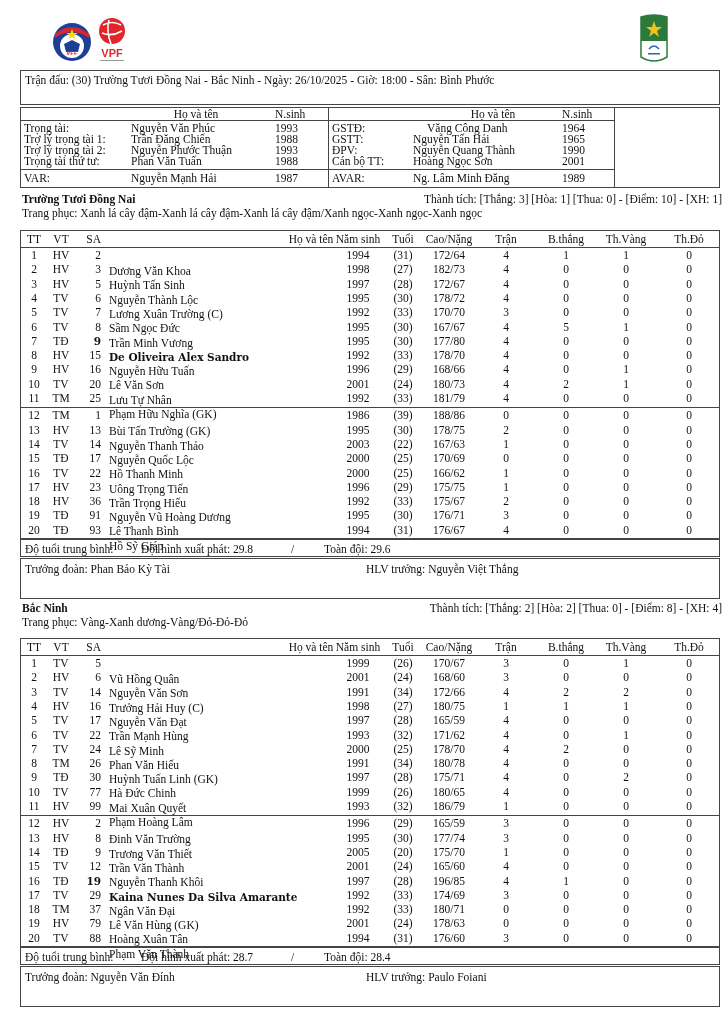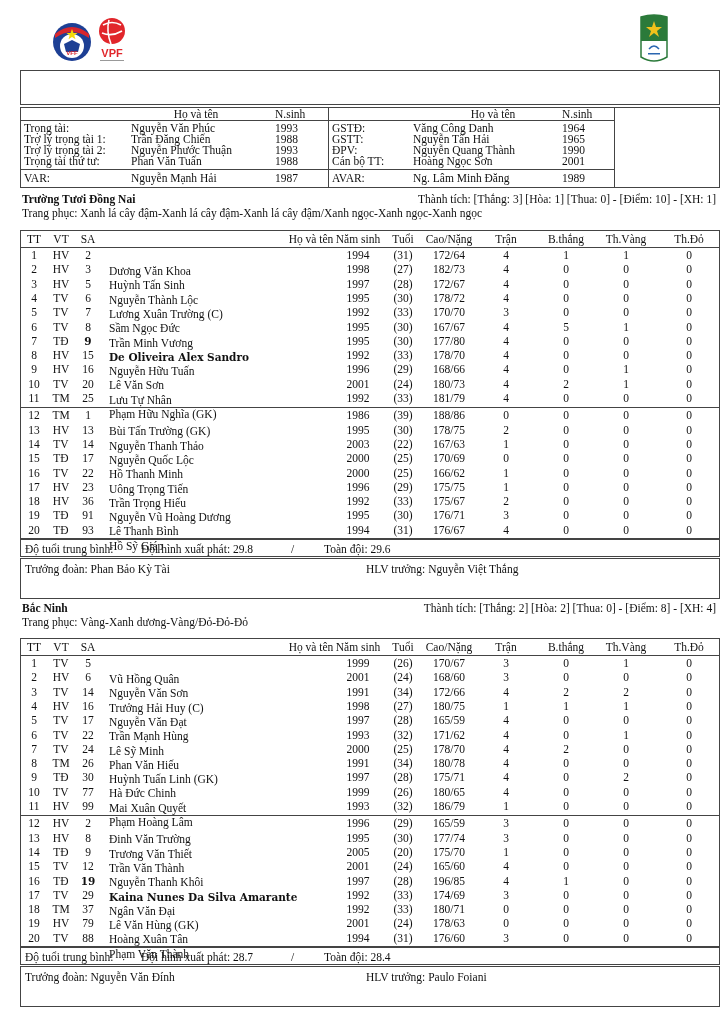--- a/index.html
+++ b/index.html
@@ -23,29 +23,29 @@
   .off-col { position: absolute; top: 0; height: 100%; }
   .off-left { left: 0; width: 308px; border-right: 1px solid #444; }
   .off-right { left: 308px; width: 286px; border-right: 1px solid #444; }
   .off-sign { left: 594px; width: 105px; }
   .off-row { position: absolute; left: 0; width: 100%; font-size: 11.5px; line-height: 11px; }
   .off-row span { position: absolute; white-space: nowrap; }
   .off-hdr { top: 1px; }
   .hline { position: absolute; left: 0; width: 100%; height: 1px; background: #444; }
 
   .team-name { position: absolute; left: 22px; font-weight: bold; font-size: 11.5px; }
-  .team-record { position: absolute; right: 8px; font-size: 11.5px; margin-left: 44px; }
+  .team-record { position: absolute; right: 2px; font-size: 11.5px; margin-left: 44px; }
   .team-kit { position: absolute; left: 22px; font-size: 11.5px; }
 
   .tbl { left: 20px; width: 700px; }
   .trow { position: absolute; left: 0; width: 100%; height: 11.5px; font-size: 11.5px; line-height: 11.5px; }
   .trow span { position: absolute; white-space: nowrap; }
   .c-tt { left: 0; width: 26px; text-align: center; }
   .c-vt { left: 26px; width: 28px; text-align: center; }
-  .c-sa { left: 54px; width: 26px; text-align: center; }
+  .c-sa { left: 54px; width: 26px; text-align: right; }
   .c-name { left: 88px; margin-top: 16px; }
   .c-name-h { left: 230px; width: 120px; text-align: center; }
   .c-yob { left: 310px; width: 54px; text-align: center; }
   .c-age { left: 367px; width: 30px; text-align: center; }
   .c-hw { left: 400px; width: 56px; text-align: center; }
   .c-mp { left: 465px; width: 40px; text-align: center; }
   .c-gl { left: 520px; width: 50px; text-align: center; }
   .c-yc { left: 575px; width: 60px; text-align: center; }
   .c-rc { left: 640px; width: 56px; text-align: center; }
   .bold { font-weight: bold; font-family: "DejaVu Serif", serif; font-size: 10.5px; }
@@ -76,20 +76,21 @@
   <svg class="logo-club" viewBox="0 0 30 52">
     <path d="M2 4 Q15 0 28 4 L28 44 Q15 52 2 44Z" fill="#ffffff" stroke="#2b7a3a" stroke-width="1.5"></path>
     <path d="M2 4 Q15 0 28 4 L28 28 L2 28Z" fill="#2b7a3a"></path>
     <polygon points="15,8 17,14 23,14 18,18 20,24 15,20 10,24 12,18 7,14 13,14" fill="#f1c21b"></polygon>
     <path d="M10 36 Q15 30 20 36" stroke="#2a66b0" stroke-width="1.5" fill="none"></path>
     <rect x="9" y="40" width="12" height="1.5" fill="#2a66b0"></rect>
   </svg>
 </div>
 
 <div class="box league-box">
+  <div>Trận đấu: (30) Trường Tươi Đồng Nai - Bắc Ninh - Ngày: 26/10/2025 - Giờ: 18:00 - Sân: Bình Phước</div>
 </div>
 
 <div class="box officials">
   <div class="off-col off-left">
     <div class="off-row off-hdr">
         <span style="left:110px;width:130px;text-align:center">Họ và tên</span>
         <span style="left:254px">N.sinh</span>
       </div>
     <div class="hline" style="top:12px"></div>
     <div class="off-row" style="top:15px">
@@ -120,21 +121,21 @@
       </div>
   </div>
   <div class="off-col off-right">
     <div class="off-row off-hdr">
         <span style="left:104px;width:120px;text-align:center">Họ và tên</span>
         <span style="left:233px">N.sinh</span>
       </div>
     <div class="hline" style="top:12px"></div>
     <div class="off-row" style="top:15px">
         <span style="left:3px">GSTĐ:</span>
-        <span style="left:84px">Văng Công Danh</span>
+        <span style="left:98px">Văng Công Danh</span>
         <span style="left:233px">1964</span>
       </div>
     <div class="off-row" style="top:26px">
         <span style="left:3px">GSTT:</span>
         <span style="left:84px">Nguyễn Tấn Hải</span>
         <span style="left:233px">1965</span>
       </div>
     <div class="off-row" style="top:37px">
         <span style="left:3px">ĐPV:</span>
         <span style="left:84px">Nguyễn Quang Thành</span>

